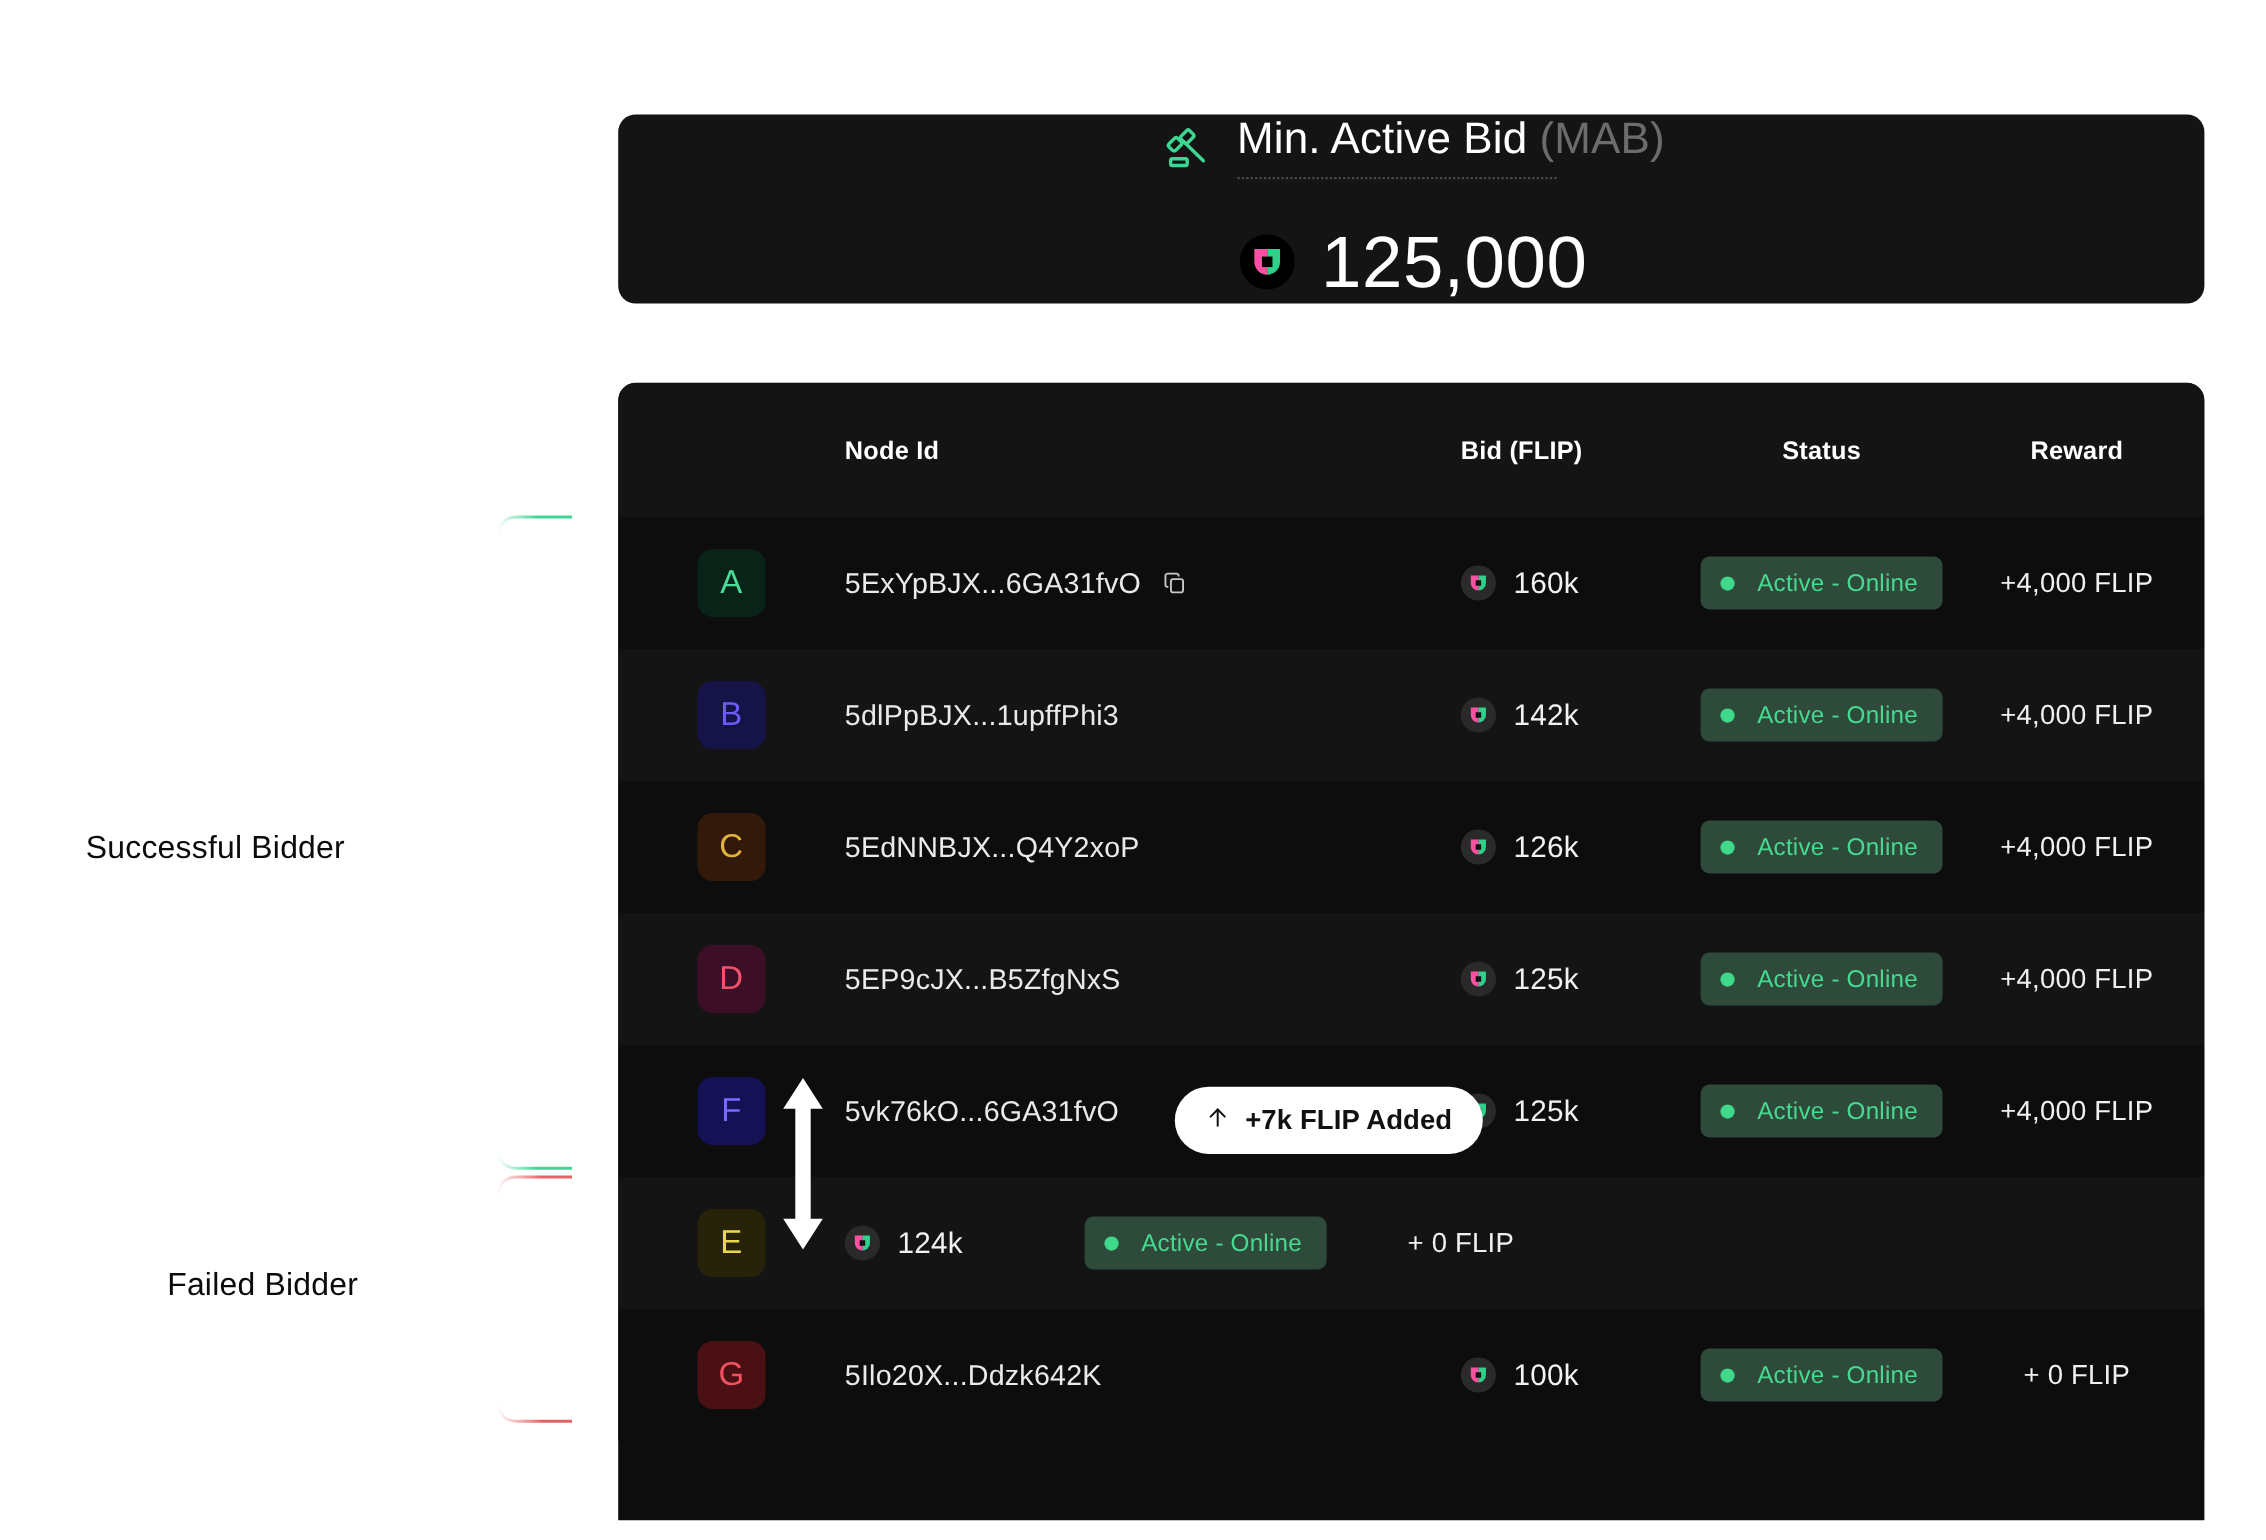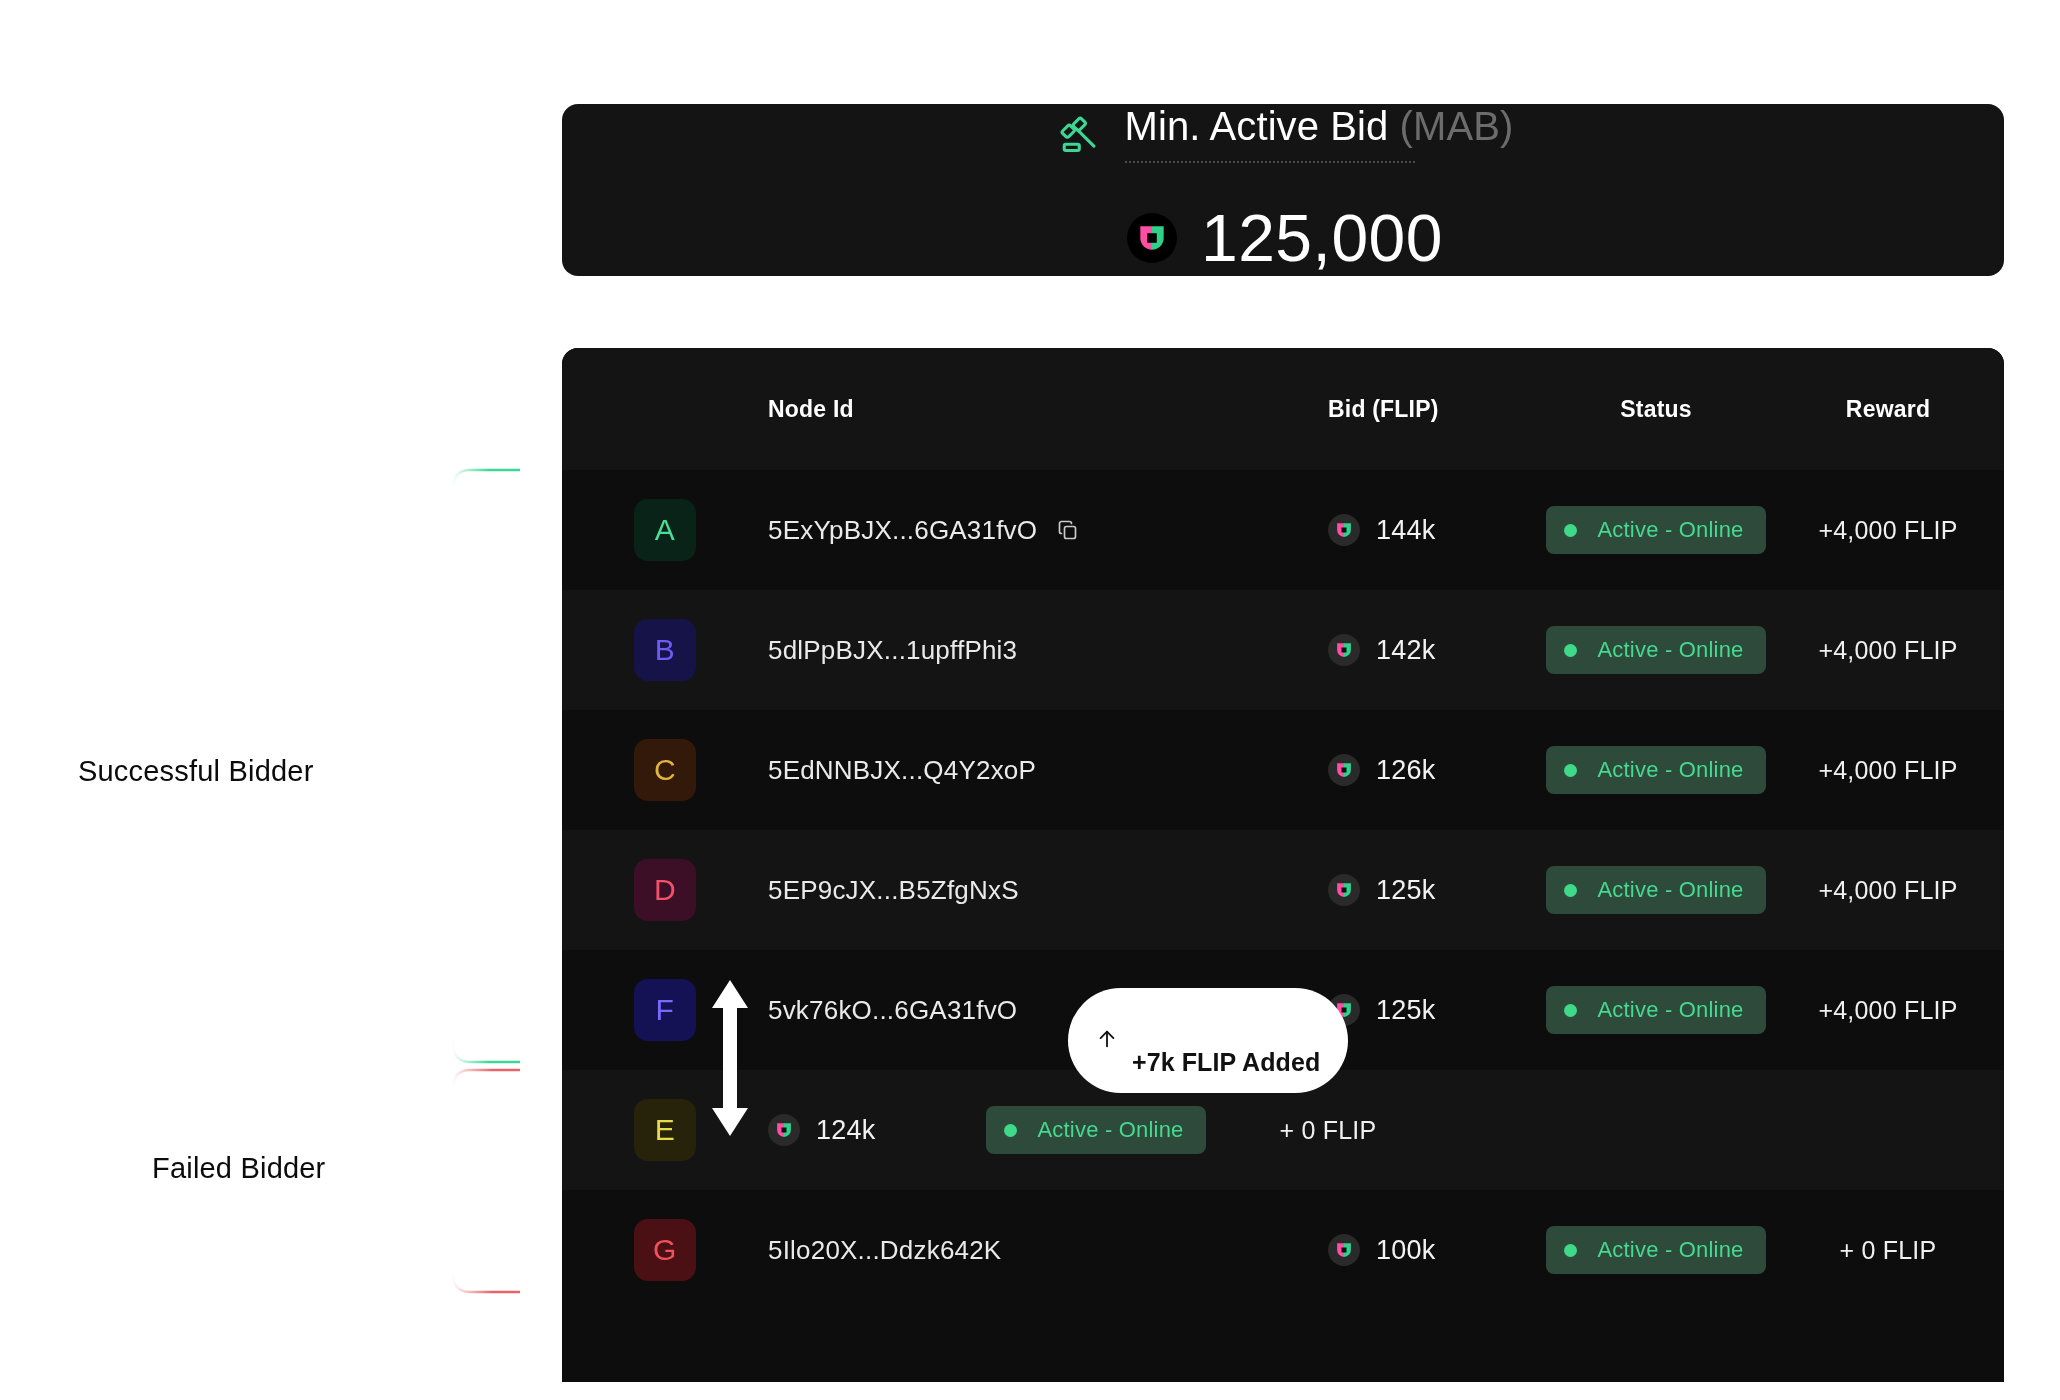--- a/index.html
+++ b/index.html
@@ -230,21 +230,20 @@
     border-radius: 999px;
     padding: 16px 28px;
     z-index: 30;
     white-space: nowrap;
   }
   #flip-added-pill .pill-text {
     font-size: 25px;
     font-weight: 700;
     color: #111111;
     letter-spacing: 0.1px;
-    margin-top: 44px;
   }
 
   
   #bid-move-arrow {
     position: absolute;
     left: 708px;
     top: 978px;
     width: 44px;
     height: 160px;
     z-index: 25;
@@ -341,21 +340,21 @@
             </span>
           </div>
           <div class="c-bid">
             <span class="flip-badge-sm">
               <svg width="20" height="20" viewBox="0 0 32 32">
                 <path d="M16 5 L27 5 L27 16 A11 11 0 0 1 16 27 Z" fill="#2fd18a"></path>
                 <path d="M16 5 L5 5 L5 16 A11 11 0 0 0 16 27 Z" fill="#ff4fa3"></path>
                 <rect x="12" y="12" width="8" height="8" fill="#111111"></rect>
               </svg>
             </span>
-            <span class="bid-value">144k</span>
+            <span class="bid-value">160k</span>
           </div>
           <div class="c-status">
             <span class="status-pill">
               <span class="status-dot"></span>
               <span class="status-text">Active - Online</span>
             </span>
           </div>
           <div class="c-reward">
             <span class="reward-text">+4,000 FLIP</span>
           </div>

